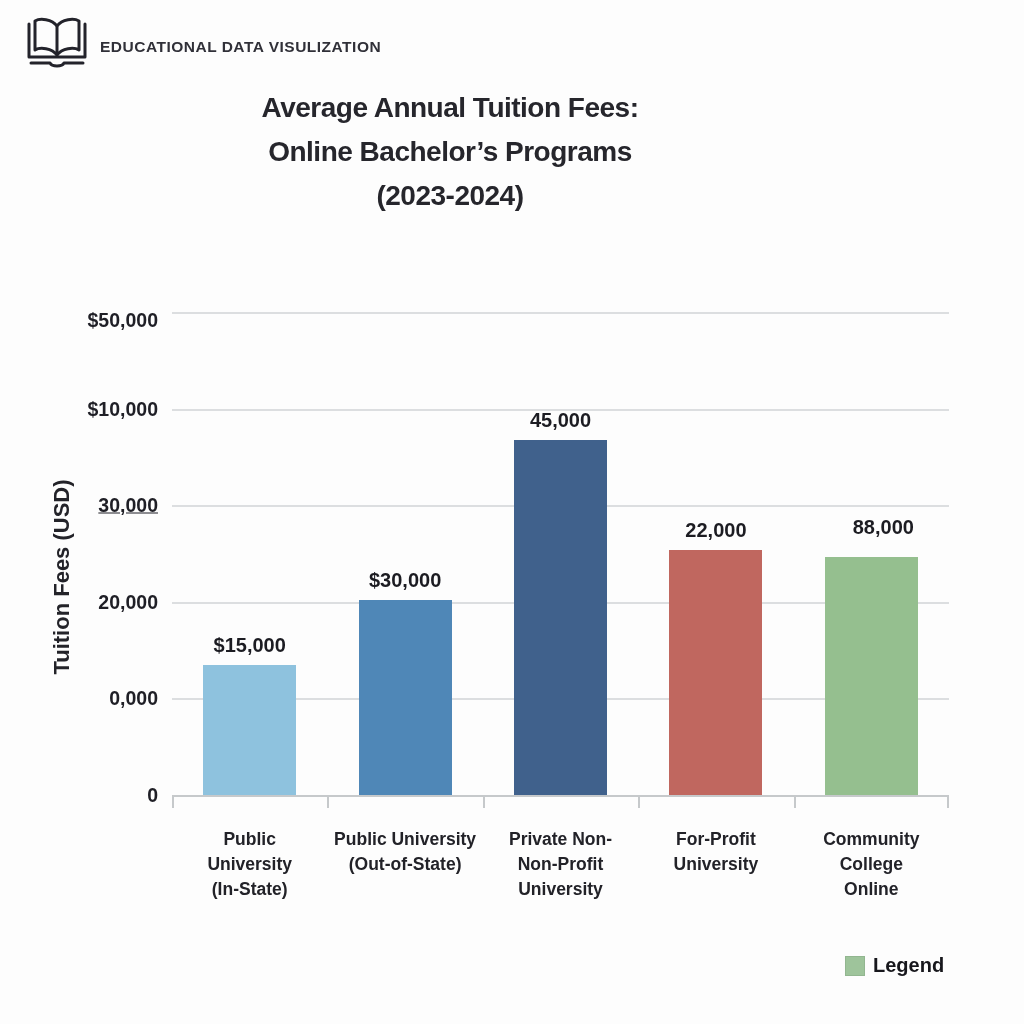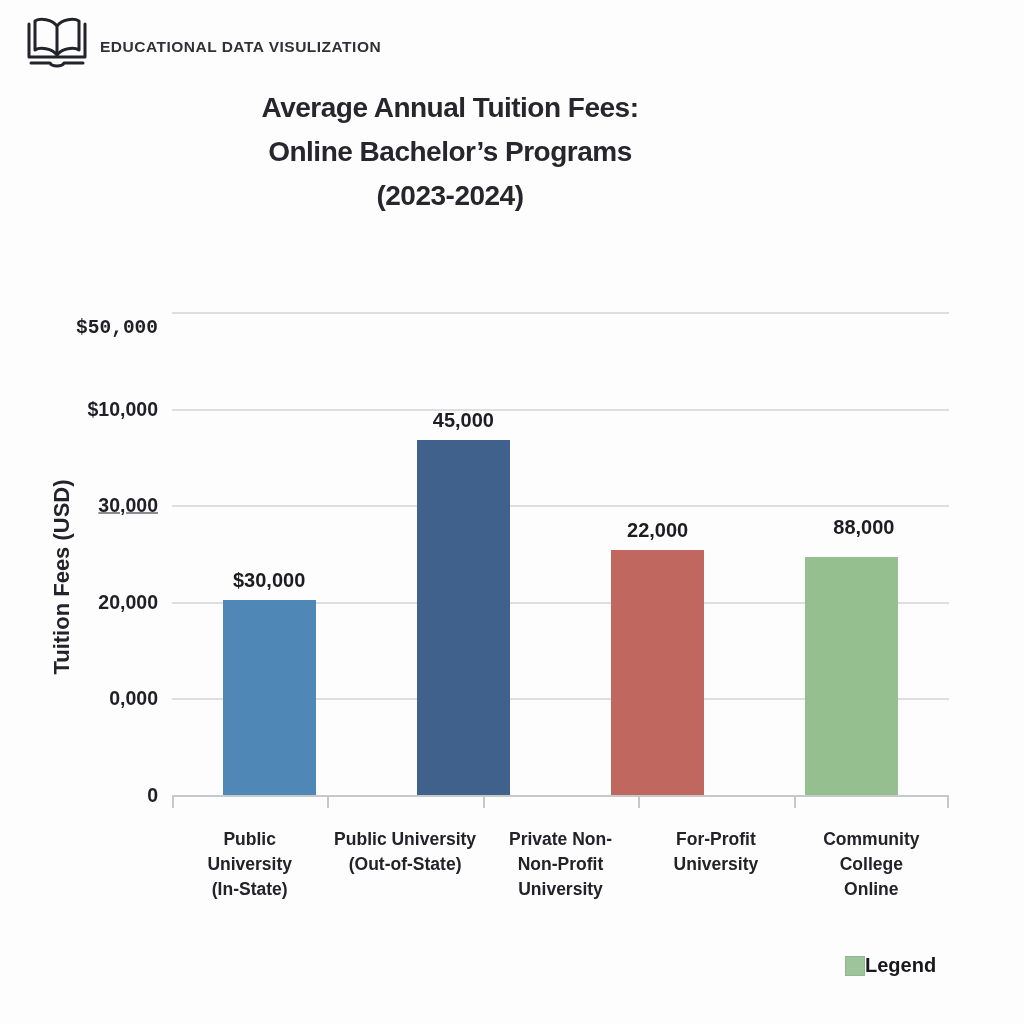--- a/index.html
+++ b/index.html
@@ -38,21 +38,21 @@
   .bar{width:93px;}
   .bar-value{
     position:absolute;left:50%;transform:translateX(-50%);
     font-size:20px;font-weight:bold;white-space:nowrap;color:#1c1c22;
   }
   .x-labels{position:absolute;left:172px;top:818px;width:777px;display:flex;}
   .x-label{
     flex:1;text-align:center;font-size:17.5px;font-weight:bold;
     line-height:25px;white-space:pre-line;color:#222228;margin-top:9px;
   }
-  .legend{position:absolute;left:845px;top:954px;display:flex;align-items:center;gap:0;}
+  .legend{position:absolute;left:845px;top:954px;display:flex;align-items:center;gap:8px;}
   .legend .swatch{width:18px;height:18px;display:inline-block;border:1px solid rgba(0,0,0,0.07);}
   .legend .lg-text{font-size:20px;font-weight:bold;color:#17171c;}
 </style>
 </head>
 <body>
 
 <div>
 
   <span class="hdr-icon">
     <svg width="66" height="60" viewBox="0 0 66 60" fill="none" stroke="#23232b" stroke-width="3" stroke-linecap="round" stroke-linejoin="round">
@@ -66,37 +66,41 @@
 
   <h1 class="title">
     <span>Average Annual Tuition Fees:</span>
     <span>Online Bachelor’s Programs</span>
     <span>(2023-2024)</span>
   </h1>
 
   <div class="y-title">Tuition Fees (USD)</div>
 
   <div class="y-labels">
-      <div class="y-tick-label" style="top: 16px; font-family: Liberation Mono, monospace;">$50,000</div>
+      <div class="y-tick-label" style="top: 8px;">$50,000</div>
       <div class="y-tick-label" style="top: 96.5px;">$10,000</div>
       <div class="y-tick-label" style="top: 193px; text-decoration: underline;">30,000</div>
       <div class="y-tick-label" style="top: 289.5px;">20,000</div>
       <div class="y-tick-label" style="top: 386px;">0,000</div>
       <div class="y-tick-label" style="top: 483px;">0</div>
     </div>
 
   <div class="plot">
     <div>
         <div class="gridline" style="top: 0px;"></div>
         <div class="gridline" style="top: 96.5px;"></div>
         <div class="gridline" style="top: 193px;"></div>
         <div class="gridline" style="top: 289.5px;"></div>
         <div class="gridline" style="top: 386px;"></div>
       </div>
     <div class="bars-row">
+        <div class="bar-cell">
+          <div class="bar" style="height: 130px; background: rgb(142, 194, 222);"></div>
+          <div class="bar-value" style="bottom: 138px;">$15,000</div>
+        </div>
         <div class="bar-cell">
           <div class="bar" style="height: 195px; background: rgb(79, 135, 183);"></div>
           <div class="bar-value" style="bottom: 203px;">$30,000</div>
         </div>
         <div class="bar-cell">
           <div class="bar" style="height: 355px; background: rgb(64, 97, 140);"></div>
           <div class="bar-value" style="bottom: 363px;">45,000</div>
         </div>
         <div class="bar-cell">
           <div class="bar" style="height: 245px; background: rgb(192, 103, 95);"></div>

